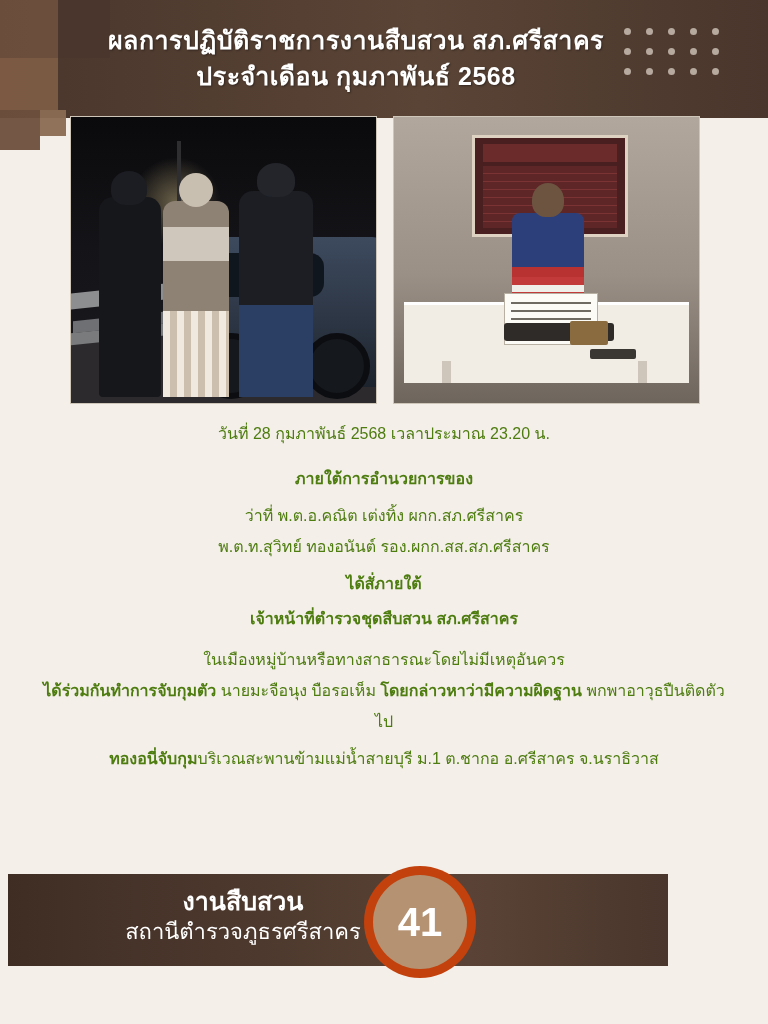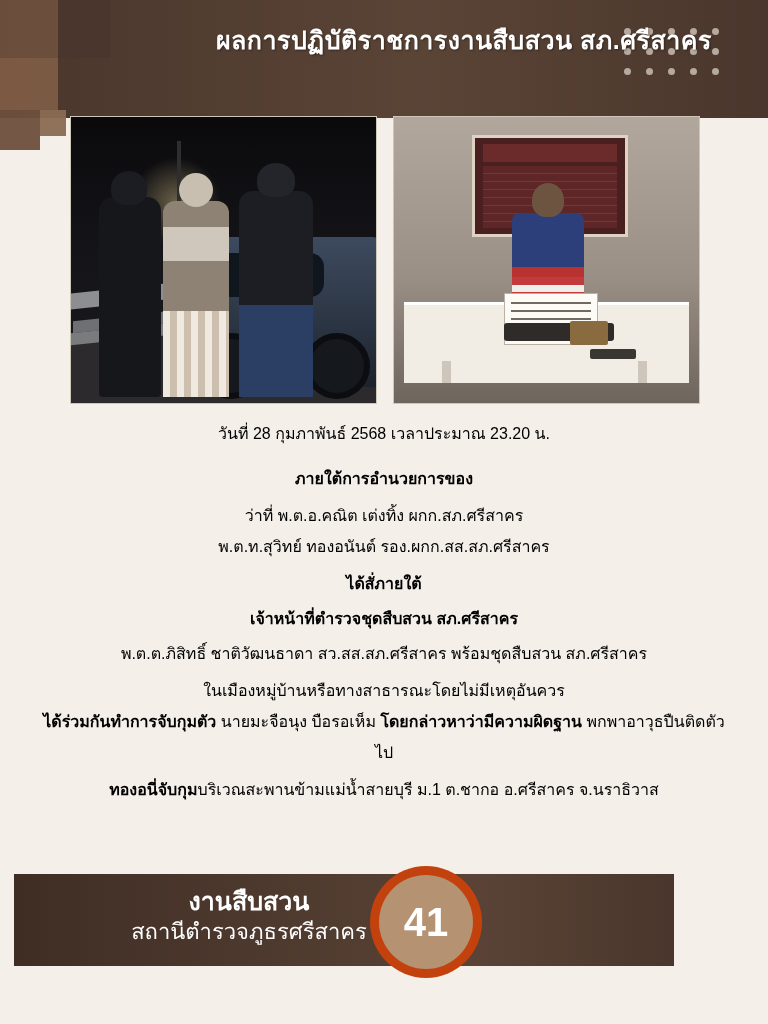--- a/index.html
+++ b/index.html
@@ -72,21 +72,21 @@
     border-radius: 50%;
     background: #d9cfc4;
     opacity: .75;
   }
 
   .title-wrap {
     position: absolute;
     top: 22px;
     left: 0;
     width: 712px;
-    text-align: right;
+    text-align: center;
     z-index: 5;
   }
   .title-line {
     color: #ffffff;
     font-size: 25px;
     font-weight: bold;
     letter-spacing: .5px;
     line-height: 36px;
     text-shadow: 1px 1px 2px rgba(0,0,0,.4);
   }
@@ -220,33 +220,33 @@
     background:#3a3632; border-radius: 2px;
   }
 
   
   .body-text {
     position: absolute;
     top: 418px;
     left: 40px;
     width: 688px;
     text-align: center;
-    color: #000000;
+    color: #4d7c0f;
   }
   .ln {
     line-height: 31px;
     font-size: 16px;
   }
   .ln.b { font-weight: bold; }
   .mixed b { font-weight: bold; }
 
   
   .bottom {
     position: absolute;
-    left: 14px;
+    left: 8px;
     bottom: 50px;
     width: 660px;
     height: 108px;
   }
   .bottom-bar {
     position: absolute;
     left: 0;
     top: 8px;
     width: 660px;
     height: 92px;
@@ -323,20 +323,21 @@
       <div class="dot" style="left:0;top:40px"></div>
         <div class="dot" style="left:22px;top:40px"></div>
       <div class="dot" style="left:44px;top:40px"></div>
         <div class="dot" style="left:66px;top:40px"></div>
       <div class="dot" style="left:88px;top:40px"></div>
     </div>
   </div>
 
   <div class="title-wrap">
     <div class="title-line">ผลการปฏิบัติราชการงานสืบสวน สภ.ศรีสาคร</div>
+    <div class="title-line">ประจำเดือน กุมภาพันธ์ 2568</div>
   </div>
 
   <div class="photos">
     <div class="photo ph-night">
       <div class="road"></div>
       <div class="glow"></div>
       <div class="lamp"></div>
       <div class="guardrail"></div>
       <div class="guard2"></div>
       <div class="car">
@@ -383,21 +384,20 @@
     <div style="height:14px"></div>
     <div class="ln b">ภายใต้การอำนวยการของ</div>
     <div style="height:6px"></div>
     <div class="ln">ว่าที่ พ.ต.อ.คณิต เต่งทิ้ง ผกก.สภ.ศรีสาคร</div>
     <div class="ln">พ.ต.ท.สุวิทย์ ทองอนันต์ รอง.ผกก.สส.สภ.ศรีสาคร</div>
     <div style="height:6px"></div>
     <div class="ln b">ได้สั่ภายใต้</div>
     <div style="height:4px"></div>
     <div class="ln b">เจ้าหน้าที่ตำรวจชุดสืบสวน สภ.ศรีสาคร</div>
     <div style="height:4px"></div>
-    <div class="ln">พ.ต.ต.ภิสิทธิ์ ชาติวัฒนธาดา สว.สส.สภ.ศรีสาคร พร้อมชุดสืบสวน สภ.ศรีสาคร</div>
     <div style="height:6px"></div>
     <div class="ln">ในเมืองหมู่บ้านหรือทางสาธารณะโดยไม่มีเหตุอันควร</div>
     <div class="ln mixed">
       <b>ได้ร่วมกันทำการจับกุมตัว</b><span> นายมะจือนุง บือรอเห็ม </span><b>โดยกล่าวหาว่ามีความผิดฐาน</b><span> พกพาอาวุธปืนติดตัวไป</span>
     </div>
     <div style="height:6px"></div>
     <div class="ln mixed">
       <b>ทองอนี่จับกุม</b><span>บริเวณสะพานข้ามแม่น้ำสายบุรี ม.1 ต.ชากอ อ.ศรีสาคร จ.นราธิวาส</span>
     </div>
   </div>

